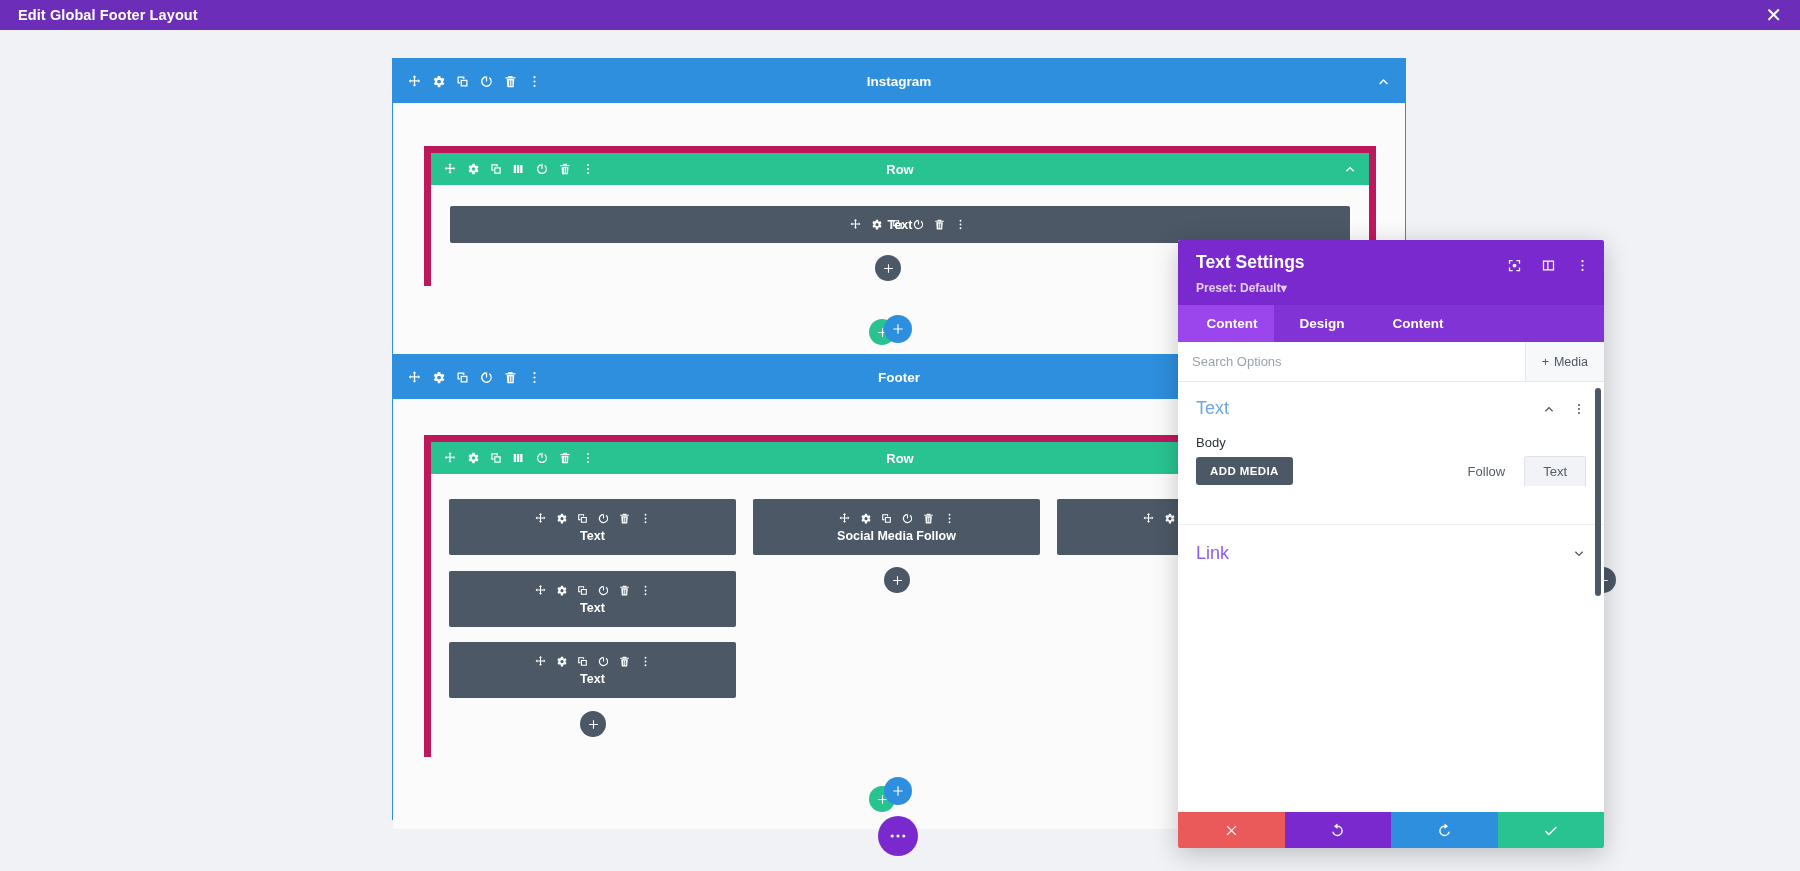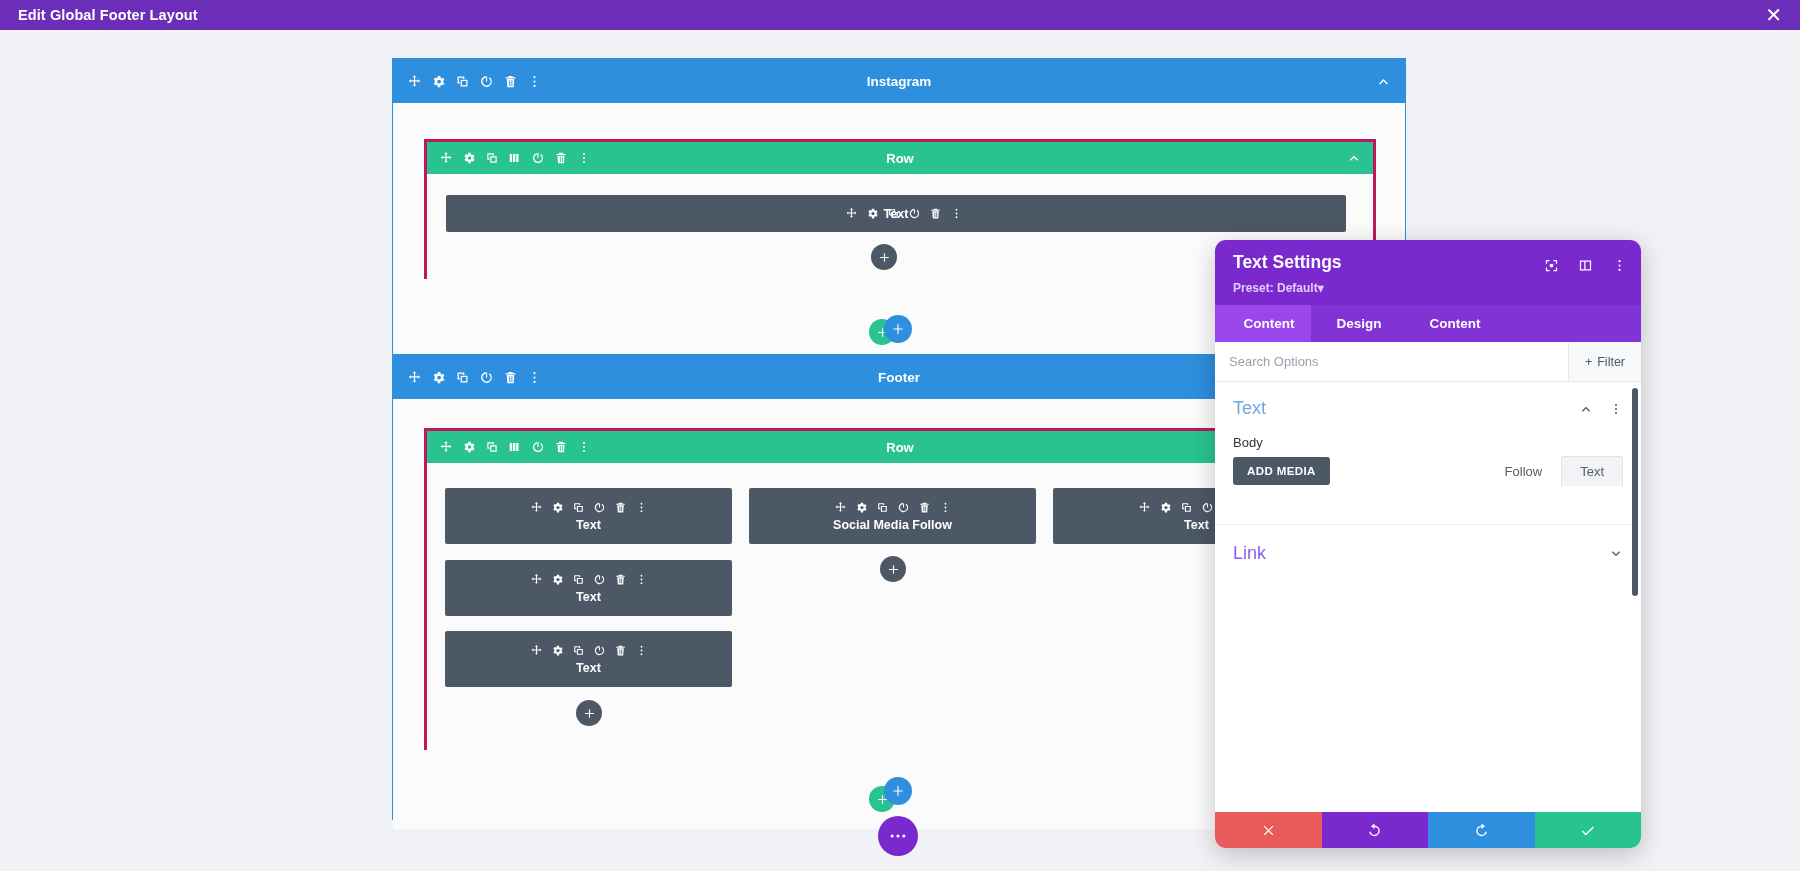--- a/index.html
+++ b/index.html
@@ -46,22 +46,23 @@
   .sec-title {
     position: absolute; left: 0; right: 0; text-align: center;
     color: #fff; font-size: 13.5px; font-weight: bold;
     pointer-events: none;
   }
   .sec-body { background: #fbfbfc; }
 
   
   .row-block {
     position: absolute;
-    border: 3px solid #be185d;
+    border: 7px solid #be185d;
     background: #fff;
+    margin-top: 7px;
   }
   .row-header {
     height: 32px; background: #29c391;
     display: flex; align-items: center;
     padding: 0 12px; position: relative;
   }
   .row-title {
     position: absolute; left: 0; right: 0; text-align: center;
     color: #fff; font-size: 13px; font-weight: bold;
     pointer-events: none;
@@ -101,24 +102,24 @@
   }
   .addbtn.dark { background: #4c5866; }
   .addbtn.green { background: #29c391; }
   .addbtn.blue { background: #2d8fdd; }
   .addbtn.purple { background: #7a29cf; }
   .addbtn svg { fill: #fff; display: block; }
 
   
   .modal {
     position: absolute;
-    left: 1215px; top: 240px;
+    left: 1178px; top: 240px;
     width: 426px; height: 608px;
     background: #fff;
-    border-radius: 11px;
+    border-radius: 2px;
     box-shadow: 0 6px 26px rgba(0,0,0,.22);
     overflow: hidden;
     display: flex; flex-direction: column;
   }
   .modal-head {
     background: #7a29cf; padding: 12px 18px 10px 18px;
     position: relative;
   }
   .modal-title { color: #fff; font-size: 17.5px; font-weight: bold; }
   .modal-preset {
@@ -752,21 +753,21 @@
   <div class="modal-tabs">
     <div class="modal-tab active">Content</div>
     <div class="modal-tab">Design</div>
     <div class="modal-tab">Content</div>
   </div>
 
   <div class="search-bar">
     <input class="search-input" type="text" placeholder="Search Options" style="">
     <div class="filter-btn">
       <span>+</span>
-      <span>Filter</span>
+      <span>Media</span>
     </div>
   </div>
 
   <div class="modal-body">
 
     <div class="toggle-head">
       <div class="toggle-title">Text</div>
       <div class="toggle-head-icons">
         <span>
             <svg width="14" height="14" viewBox="0 0 24 24">

